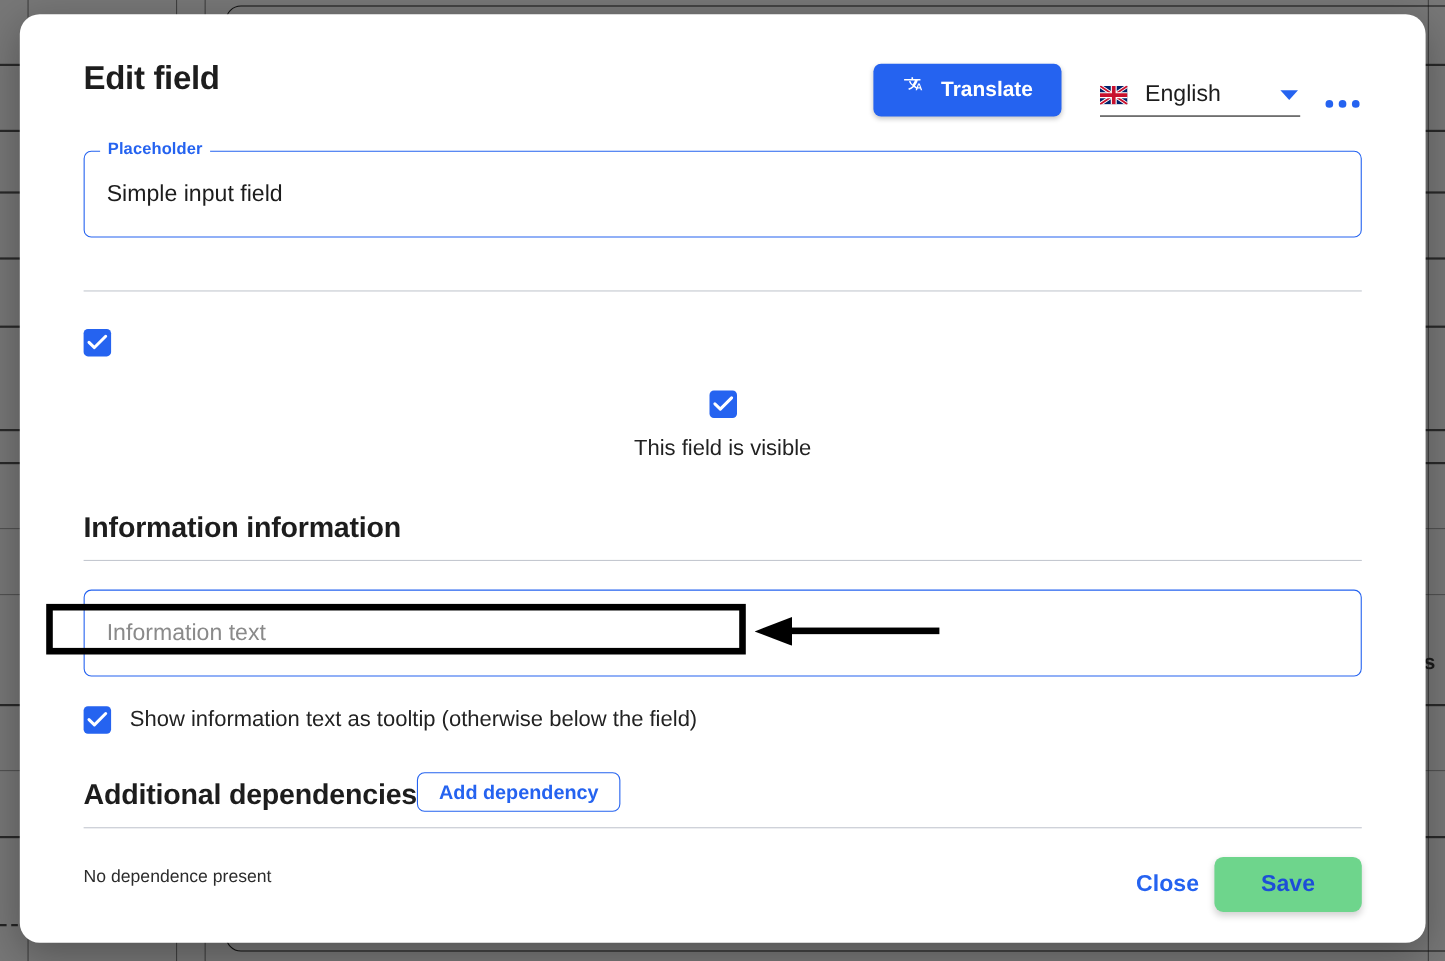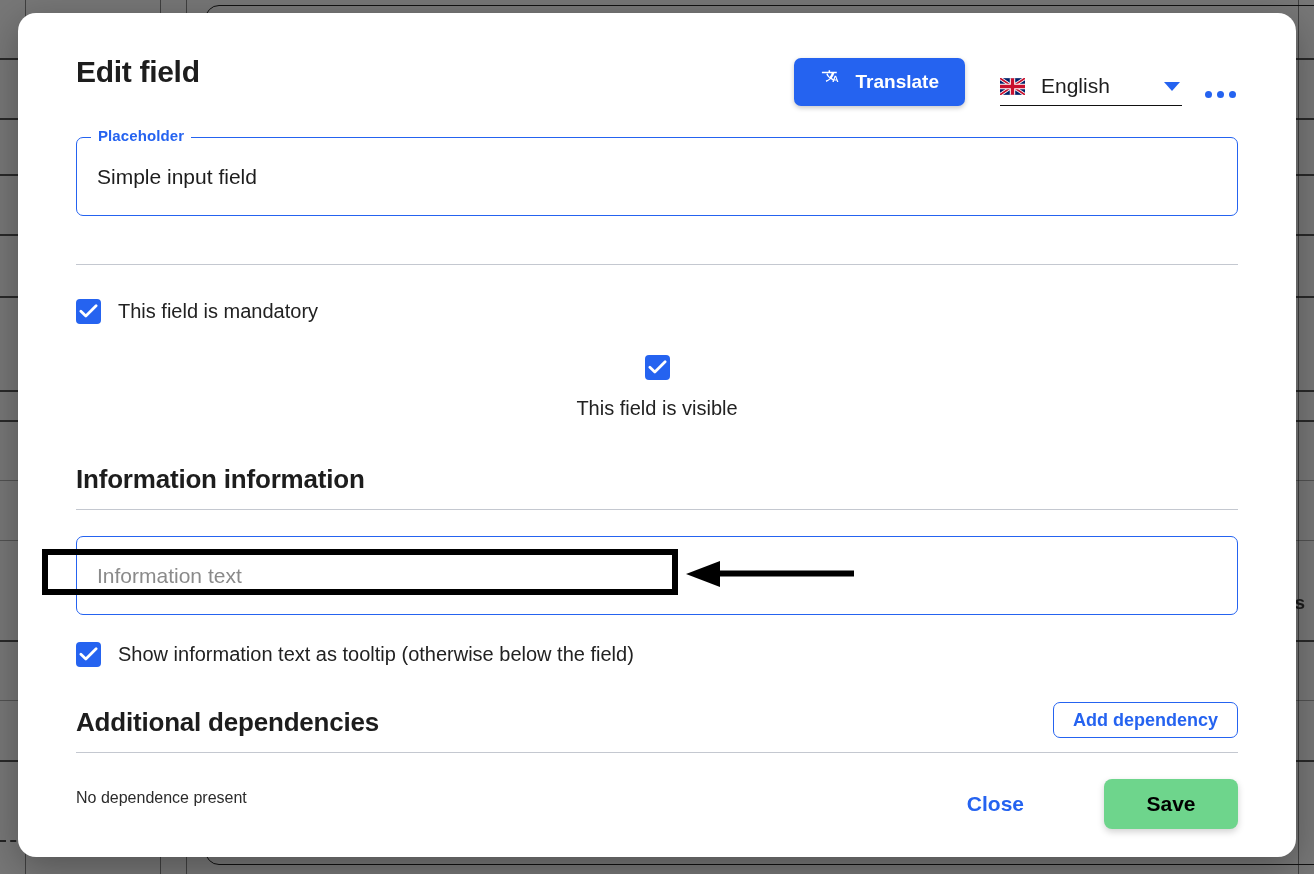--- a/index.html
+++ b/index.html
@@ -197,21 +197,21 @@
   .section-h {
     font-size: 26px;
     font-weight: 700;
     color: #1d1d1d;
     letter-spacing: -.2px;
     margin: 0;
   }
   .section-head-row {
     display: flex;
     align-items: flex-end;
-    justify-content: space-between;
+    justify-content: flex-start;
   }
   .btn-outline {
     border: 1.5px solid #2563f0;
     color: #2563f0;
     background: #fff;
     border-radius: 7px;
     height: 36px;
     padding: 0 19px;
     font-size: 18px;
     font-weight: 700;
@@ -237,29 +237,28 @@
     border: none;
     color: #2563f0;
     font-size: 21px;
     font-weight: 700;
     font-family: inherit;
     cursor: pointer;
     padding: 10px 14px;
   }
   .btn-save {
     background: #6ed58c;
-    color: #000000;
+    color: #1d4ed8;
     border: none;
     border-radius: 8px;
     width: 134px; height: 50px;
     font-size: 21px;
     font-weight: 700;
     font-family: inherit;
     cursor: pointer;
-    margin-left: 66px;
     box-shadow: 0 3px 7px rgba(0,0,0,.18);
   }
 
   
   #annot-box {
     position: absolute;
     left: 42px; top: 549px;
     width: 636px; height: 46px;
     border: 6px solid #000;
     pointer-events: none;
@@ -343,21 +342,20 @@
   </div>
 
   <div class="divider" style="margin-top:48px;"></div>
 
   <div class="cb-row" style="margin-top:34px;">
     <span class="cb">
       <svg width="19" height="16" viewBox="0 0 20 16" aria-hidden="true">
         <path d="M2 8.2 L7.2 13.2 L18 2.4" fill="none" stroke="#fff" stroke-width="2.9" stroke-linecap="round" stroke-linejoin="round"></path>
       </svg>
     </span>
-    <span class="cb-label">This field is mandatory</span>
   </div>
 
   <div class="cb-row" style="margin-top:31px;flex-direction:column;">
     <span class="cb">
       <svg width="19" height="16" viewBox="0 0 20 16" aria-hidden="true">
         <path d="M2 8.2 L7.2 13.2 L18 2.4" fill="none" stroke="#fff" stroke-width="2.9" stroke-linecap="round" stroke-linejoin="round"></path>
       </svg>
     </span>
     <span class="cb-label">This field is visible</span>
   </div>

